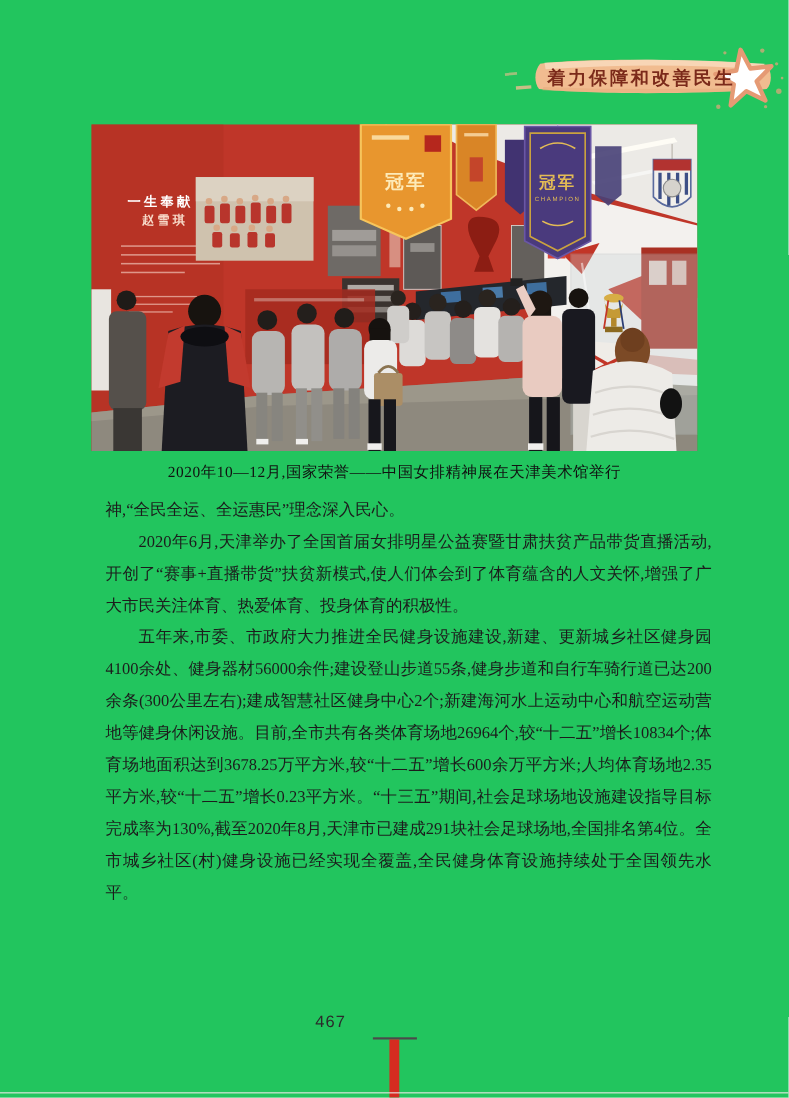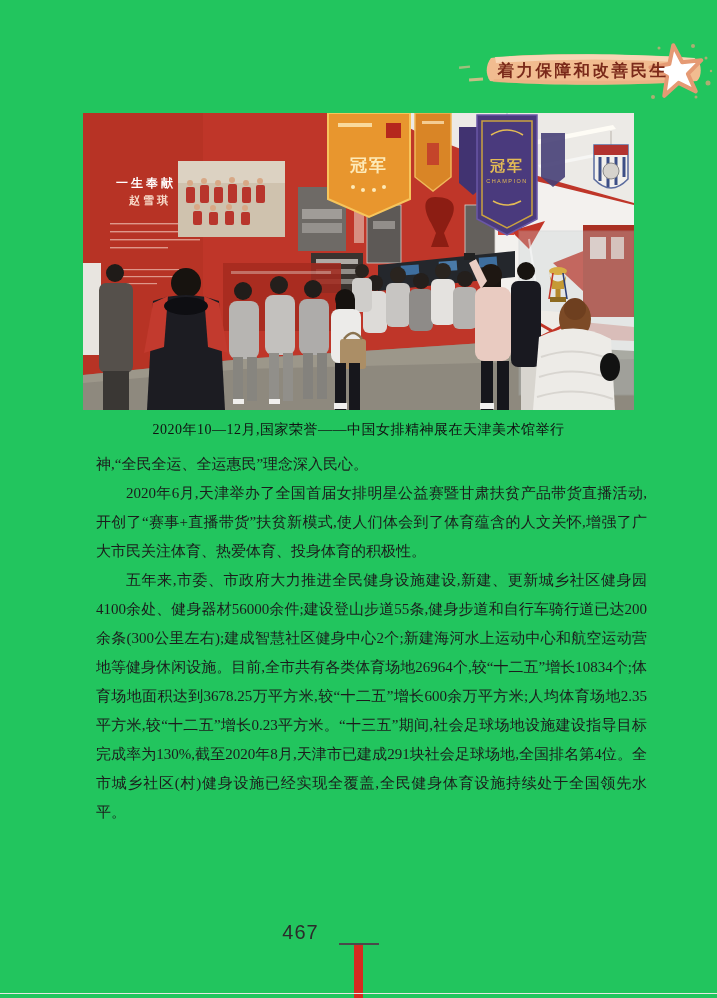--- a/index.html
+++ b/index.html
@@ -25,21 +25,21 @@
   .body-text p{margin:0;text-indent:2em;}
   .body-text p.no-indent{text-indent:0;}
   .section-heading{
     margin:13px 0 13px 0;font-weight:bold;font-size:15px;line-height:29px;
     text-indent:2em;color:#000;
   }
   
   .page-number{
     position:absolute;left:0;top:921px;width:601px;text-align:center;
     font-family:"Liberation Sans","DejaVu Sans",sans-serif;
-    font-size:20px;color:#2b2b2b;letter-spacing:1px;
+    font-size:15px;color:#2b2b2b;letter-spacing:1px;
   }
   .page-number-underline{position:absolute;left:339px;top:943px;width:40px;height:2px;background:#4a4a4a;}
   .red-bar{position:absolute;left:354px;top:945px;width:9px;height:53px;background:#d52b20;}
   .bottom-edge-line{position:absolute;left:0;top:993px;width:717px;height:1px;background:#e9e7e4;}
 </style>
 </head>
 <body>
 
 <div class="page">
 

